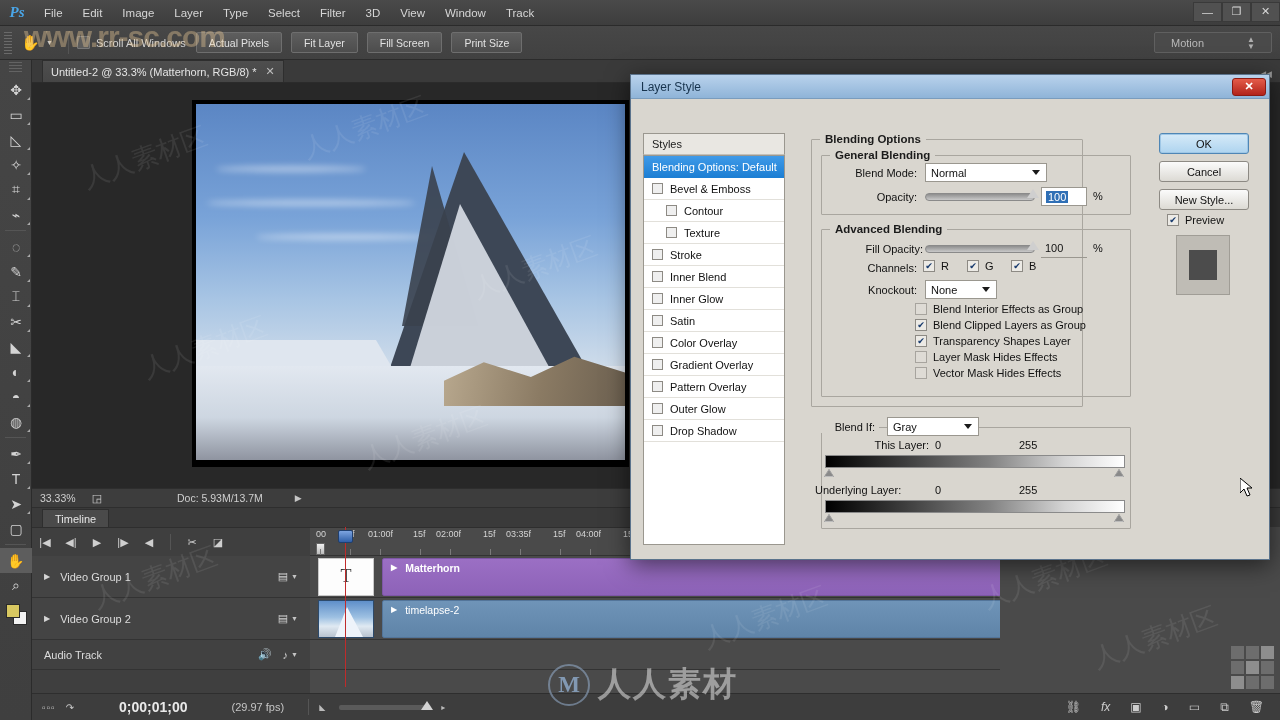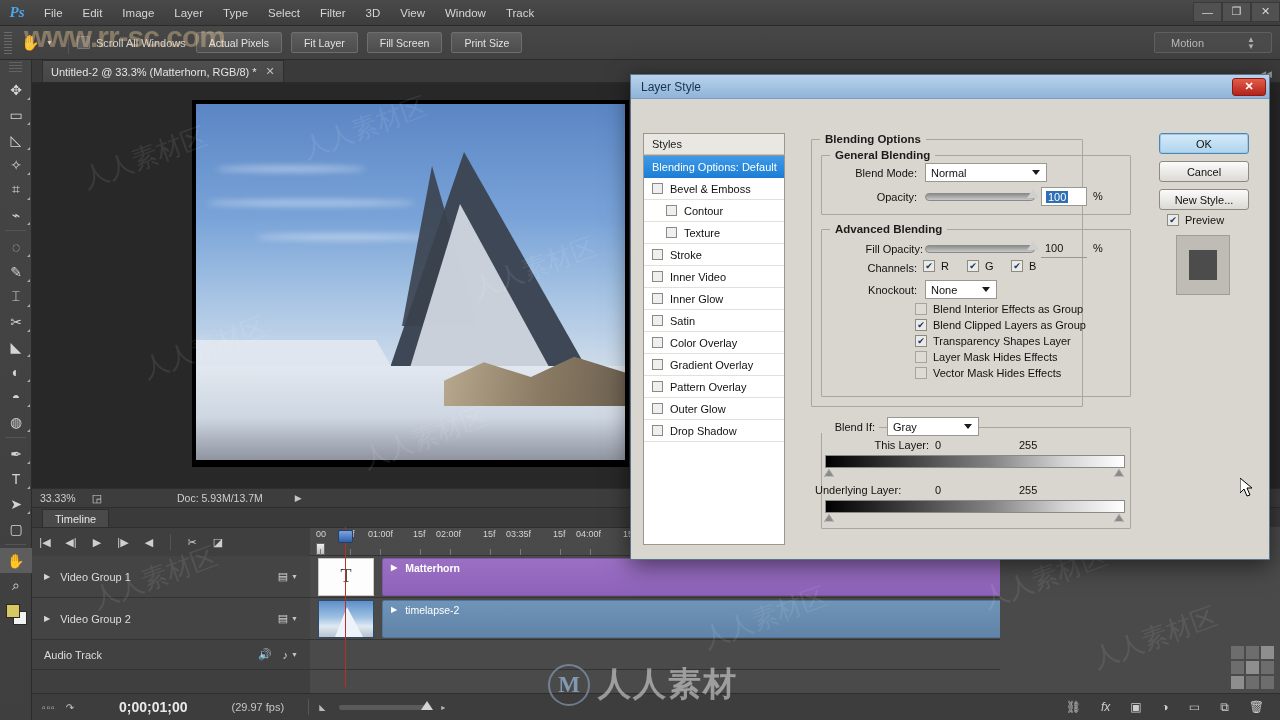--- a/index.html
+++ b/index.html
@@ -768,21 +768,21 @@
         <div class="style-row indent">
           <span class="cb"></span>
           <span>Texture</span>
         </div>
         <div class="style-row">
           <span class="cb"></span>
           <span>Stroke</span>
         </div>
         <div class="style-row">
           <span class="cb"></span>
-          <span>Inner Video</span>
+          <span>Inner Blend</span>
         </div>
         <div class="style-row">
           <span class="cb"></span>
           <span>Inner Glow</span>
         </div>
         <div class="style-row">
           <span class="cb"></span>
           <span>Satin</span>
         </div>
         <div class="style-row">

